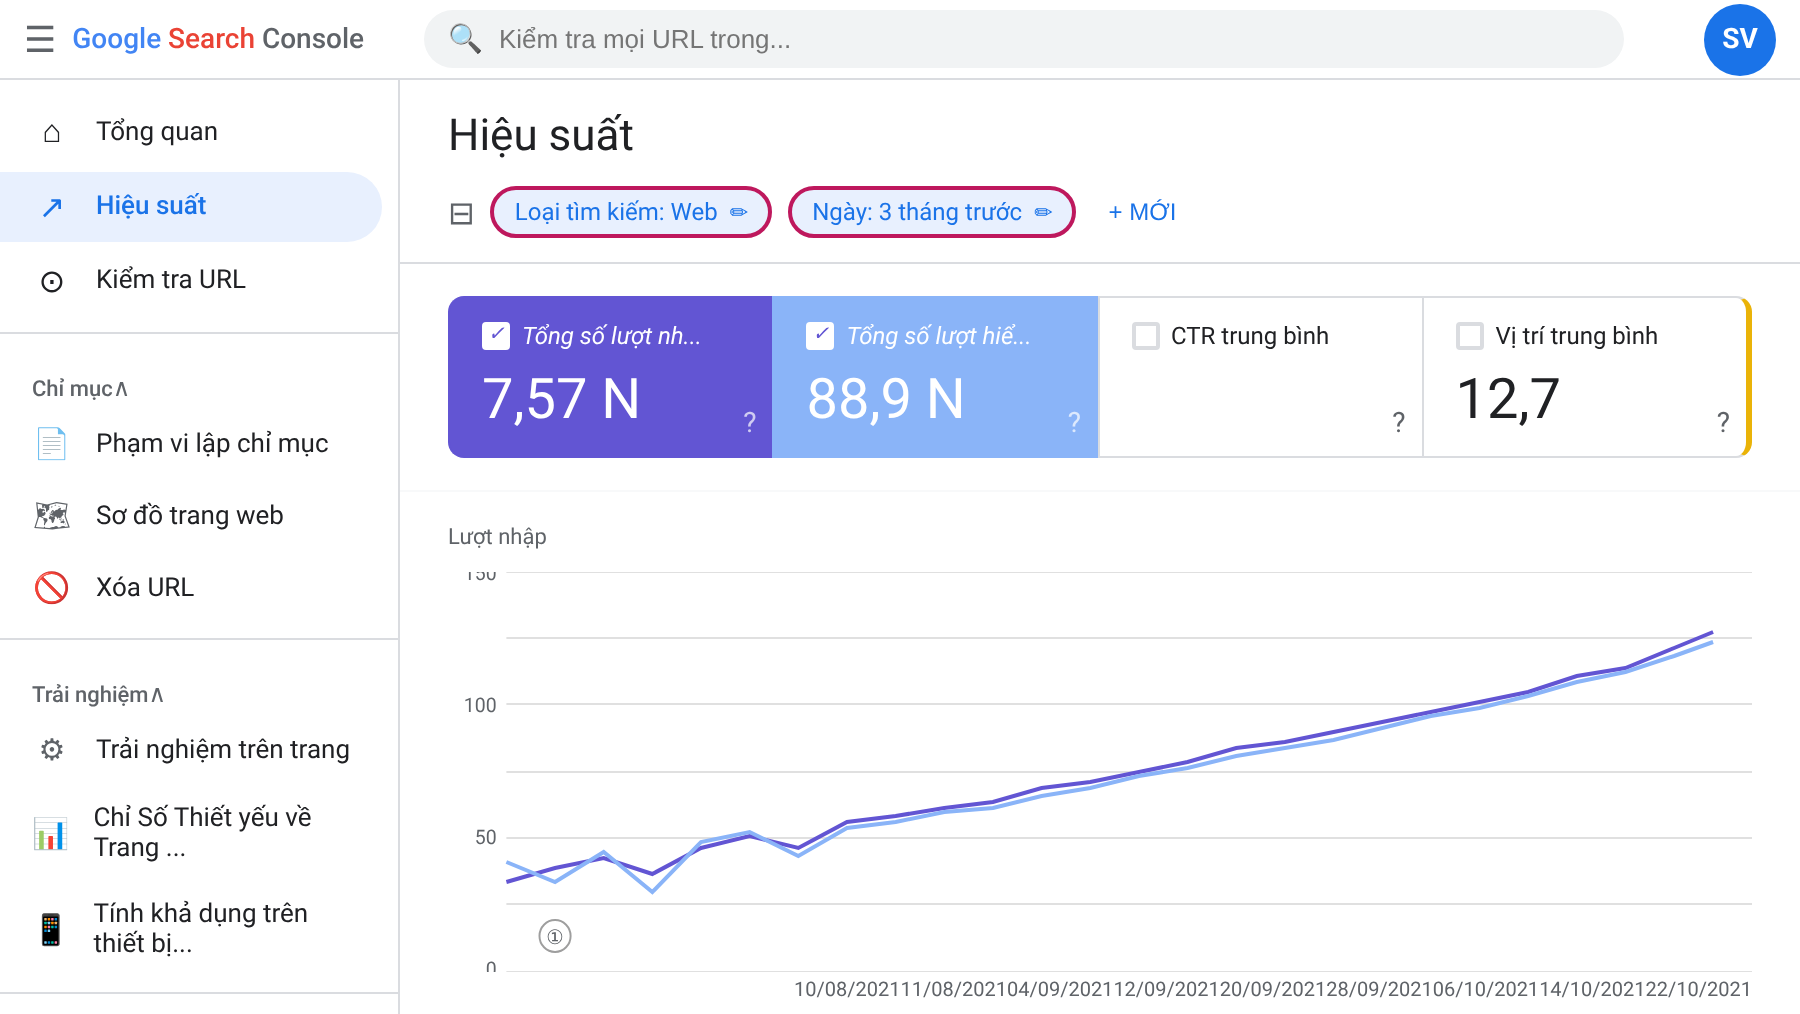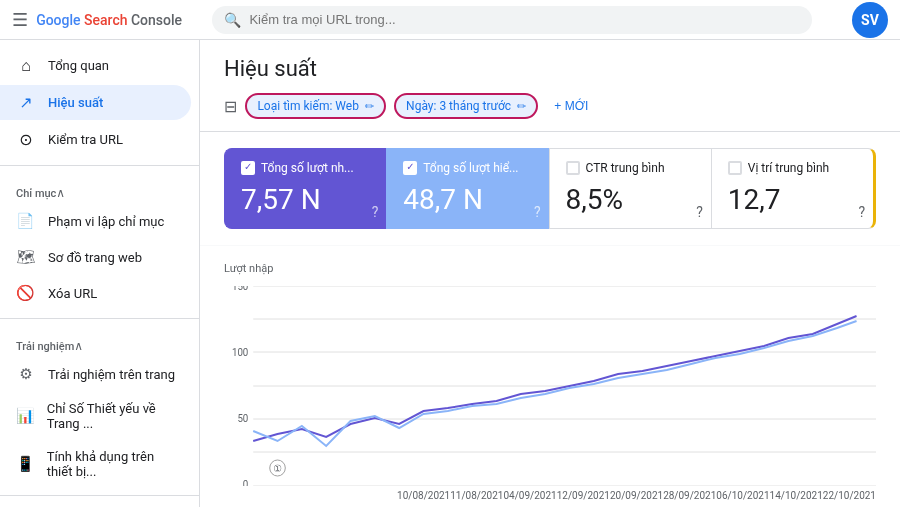--- a/index.html
+++ b/index.html
@@ -197,21 +197,21 @@
     .metric-card:last-child { border-radius: 0 8px 8px 0; border-right: 3px solid #eab308; }
     .metric-card.active-blue { background: #6255d3; border-color: #6255d3; }
     .metric-label {
       display: flex;
       align-items: center;
       gap: 6px;
       font-size: 12px;
       color: #202124;
       margin-bottom: 8px;
     }
-    .metric-label.white { color: #fff; }
+    .metric-label.white { color: #fff; font-style: italic; }
     .metric-checkbox {
       width: 14px;
       height: 14px;
       border: 2px solid #dadce0;
       border-radius: 2px;
       display: inline-block;
       flex-shrink: 0;
     }
     .metric-checkbox.checked-white {
       background: #fff;
@@ -399,30 +399,29 @@
         </div>
         <div class="metric-value white">7,57 N</div>
         <span class="metric-info" style="color:rgba(255,255,255,0.7);">?</span>
       </div>
 
       <div class="metric-card" style="background:#8ab4f8; border-color:#8ab4f8;">
         <div class="metric-label white">
           <span class="metric-checkbox checked-white"></span>
           <span>Tổng số lượt hiể...</span>
         </div>
-        <div class="metric-value white">48,7 N</div>
+        <div class="metric-value white">88,9 N</div>
         <span class="metric-info" style="color:rgba(255,255,255,0.7);">?</span>
       </div>
 
       <div class="metric-card">
         <div class="metric-label">
           <span class="metric-checkbox"></span>
           <span>CTR trung bình</span>
         </div>
-        <div class="metric-value">8,5%</div>
         <span class="metric-info dark">?</span>
       </div>
 
       <div class="metric-card">
         <div class="metric-label">
           <span class="metric-checkbox"></span>
           <span>Vị trí trung bình</span>
         </div>
         <div class="metric-value">12,7</div>
         <span class="metric-info dark">?</span>

